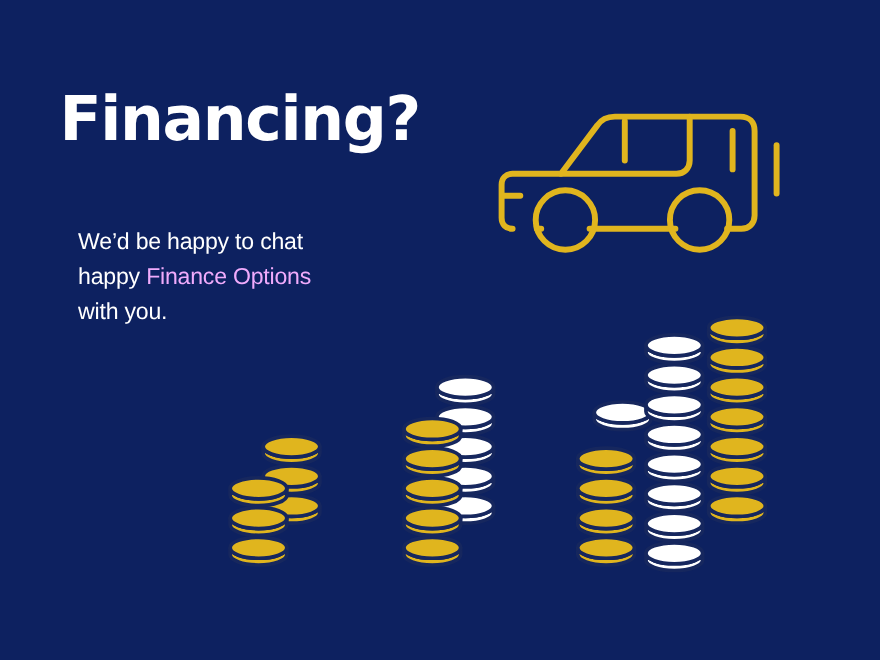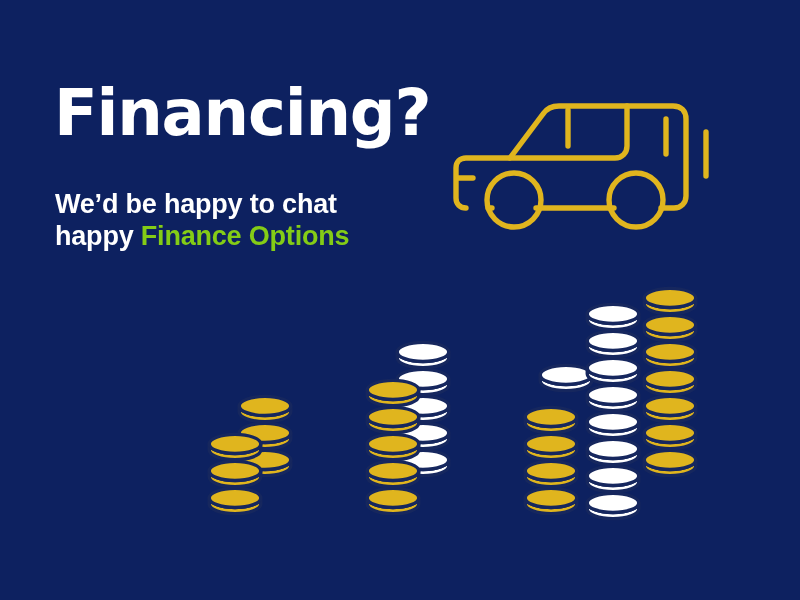--- a/index.html
+++ b/index.html
@@ -17,43 +17,43 @@
     -webkit-font-smoothing: antialiased;
   }
 
   
   .headline {
     position: absolute;
     left: 54px;
     top: 80px;
     margin: 0;
     font-family: "DejaVu Sans", sans-serif;
-    font-size: 64px;
+    font-size: 56px;
     font-weight: 700;
     letter-spacing: -1.2px;
     color: #ffffff;
     line-height: 1.05;
     white-space: nowrap;
   }
 
   .body-copy {
     position: absolute;
     left: 55px;
     top: 188px;
     width: 330px;
-    margin: 0;
+    margin: 16px;
     font-family: "Liberation Sans", sans-serif;
-    font-size: 27px;
-    font-weight: 700;
+    font-size: 21px;
+    font-weight: 400;
     color: #ffffff;
     line-height: 32px;
     letter-spacing: -0.2px;
   }
   .body-copy .hl {
-    color: #84cc16;
+    color: #f0abfc;
   }
   .body-copy .line { display: block; white-space: nowrap; }
 
   
   #car-wrap {
     position: absolute;
     left: 440px;
     top: 72px;
     width: 300px;
     height: 160px;
@@ -71,20 +71,21 @@
 </head>
 <body>
 
 <div id="canvas">
 
   <h1 class="headline">Financing?</h1>
 
   <p class="body-copy">
     <span class="line">We’d be happy to chat</span>
     <span class="line"><span>happy </span><span class="hl">Finance Options</span></span>
+    <span class="line">with you.</span>
   </p>
 
   <div id="car-wrap">
     <svg viewBox="0 0 300 160" width="300" height="160" aria-hidden="true">
       <g fill="none" stroke="#e0b51e" stroke-width="5.4" stroke-linecap="round" stroke-linejoin="round">
 
         <path d="M26,136
                  C20,136 16,132 16,126
                  L16,96
                  C16,90 20,86 26,86

